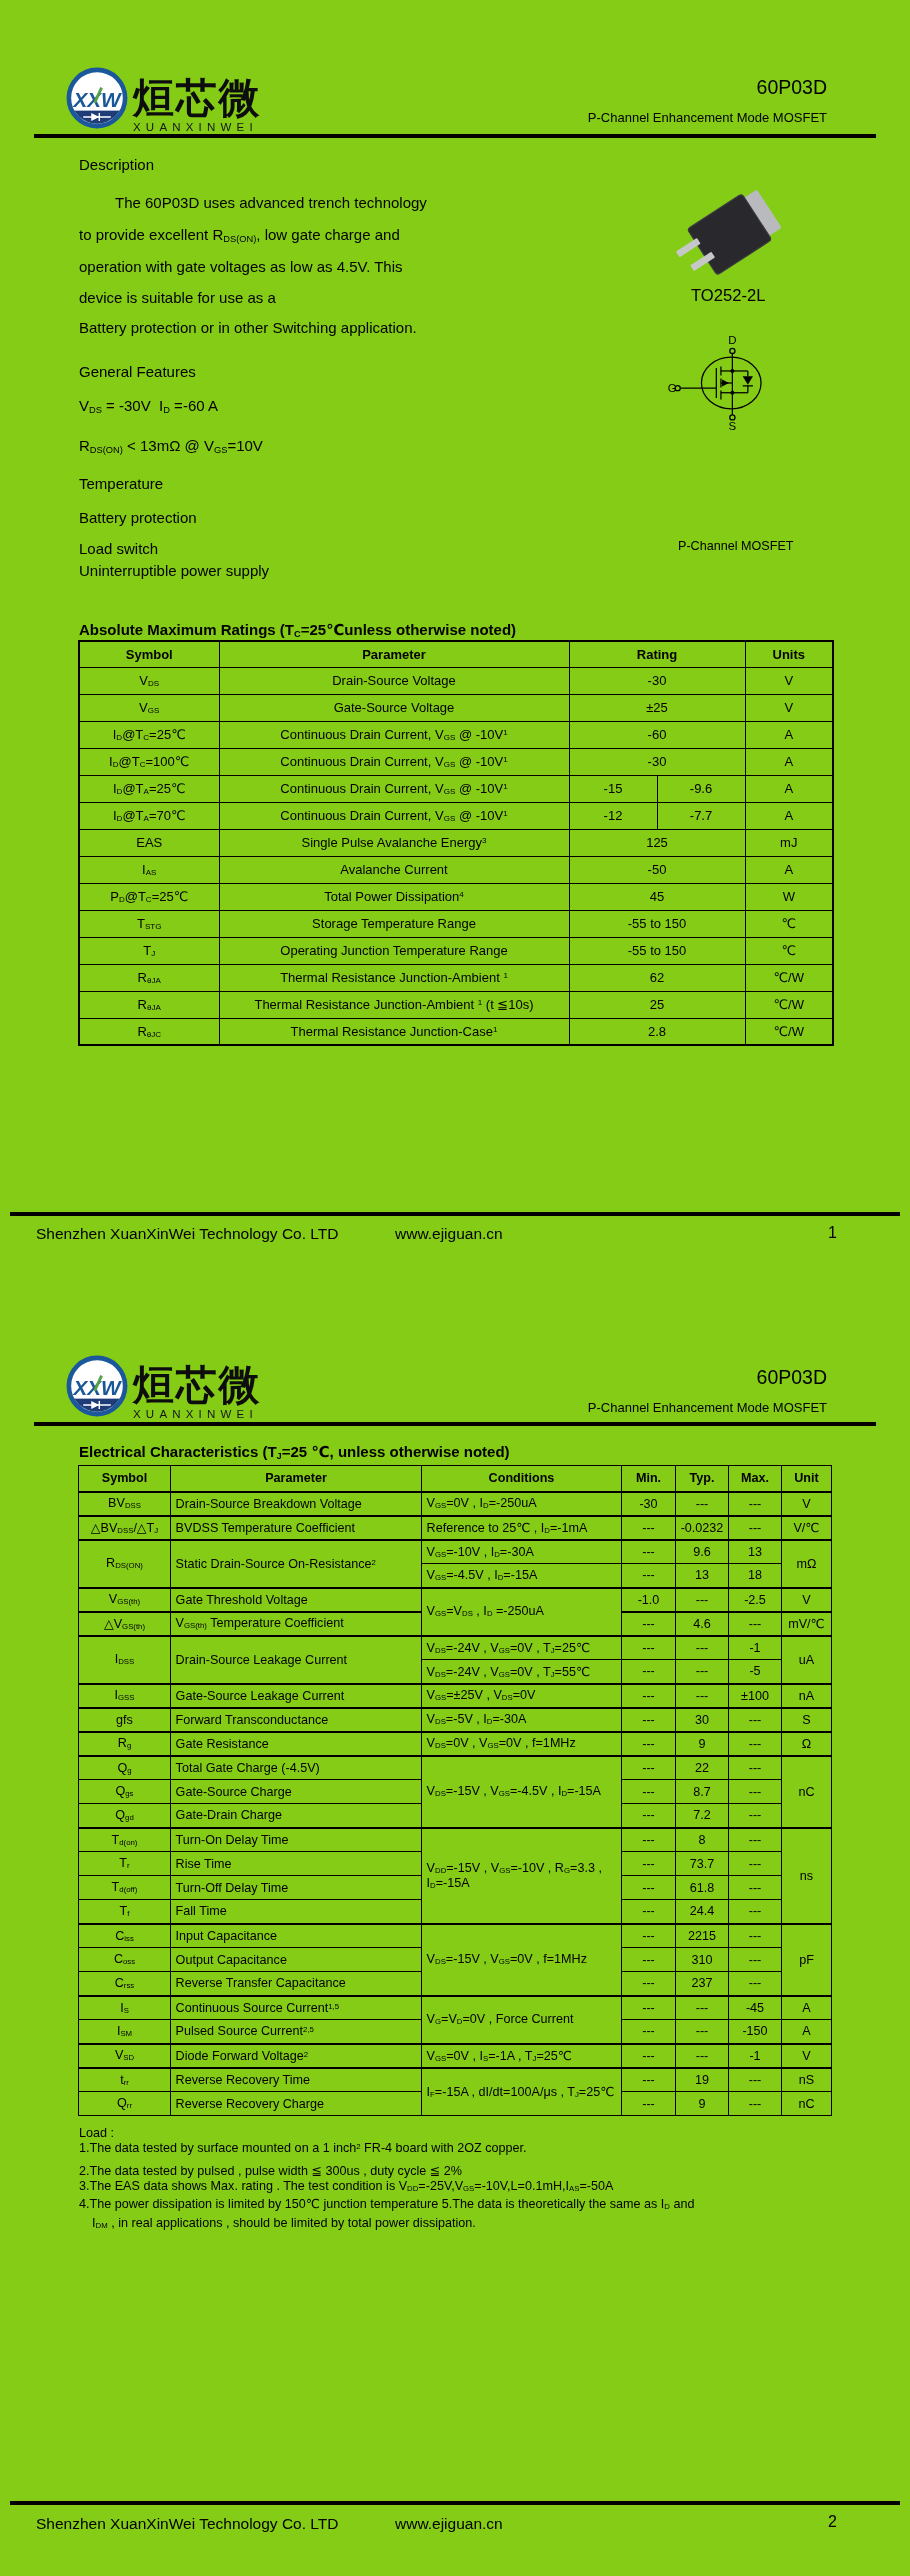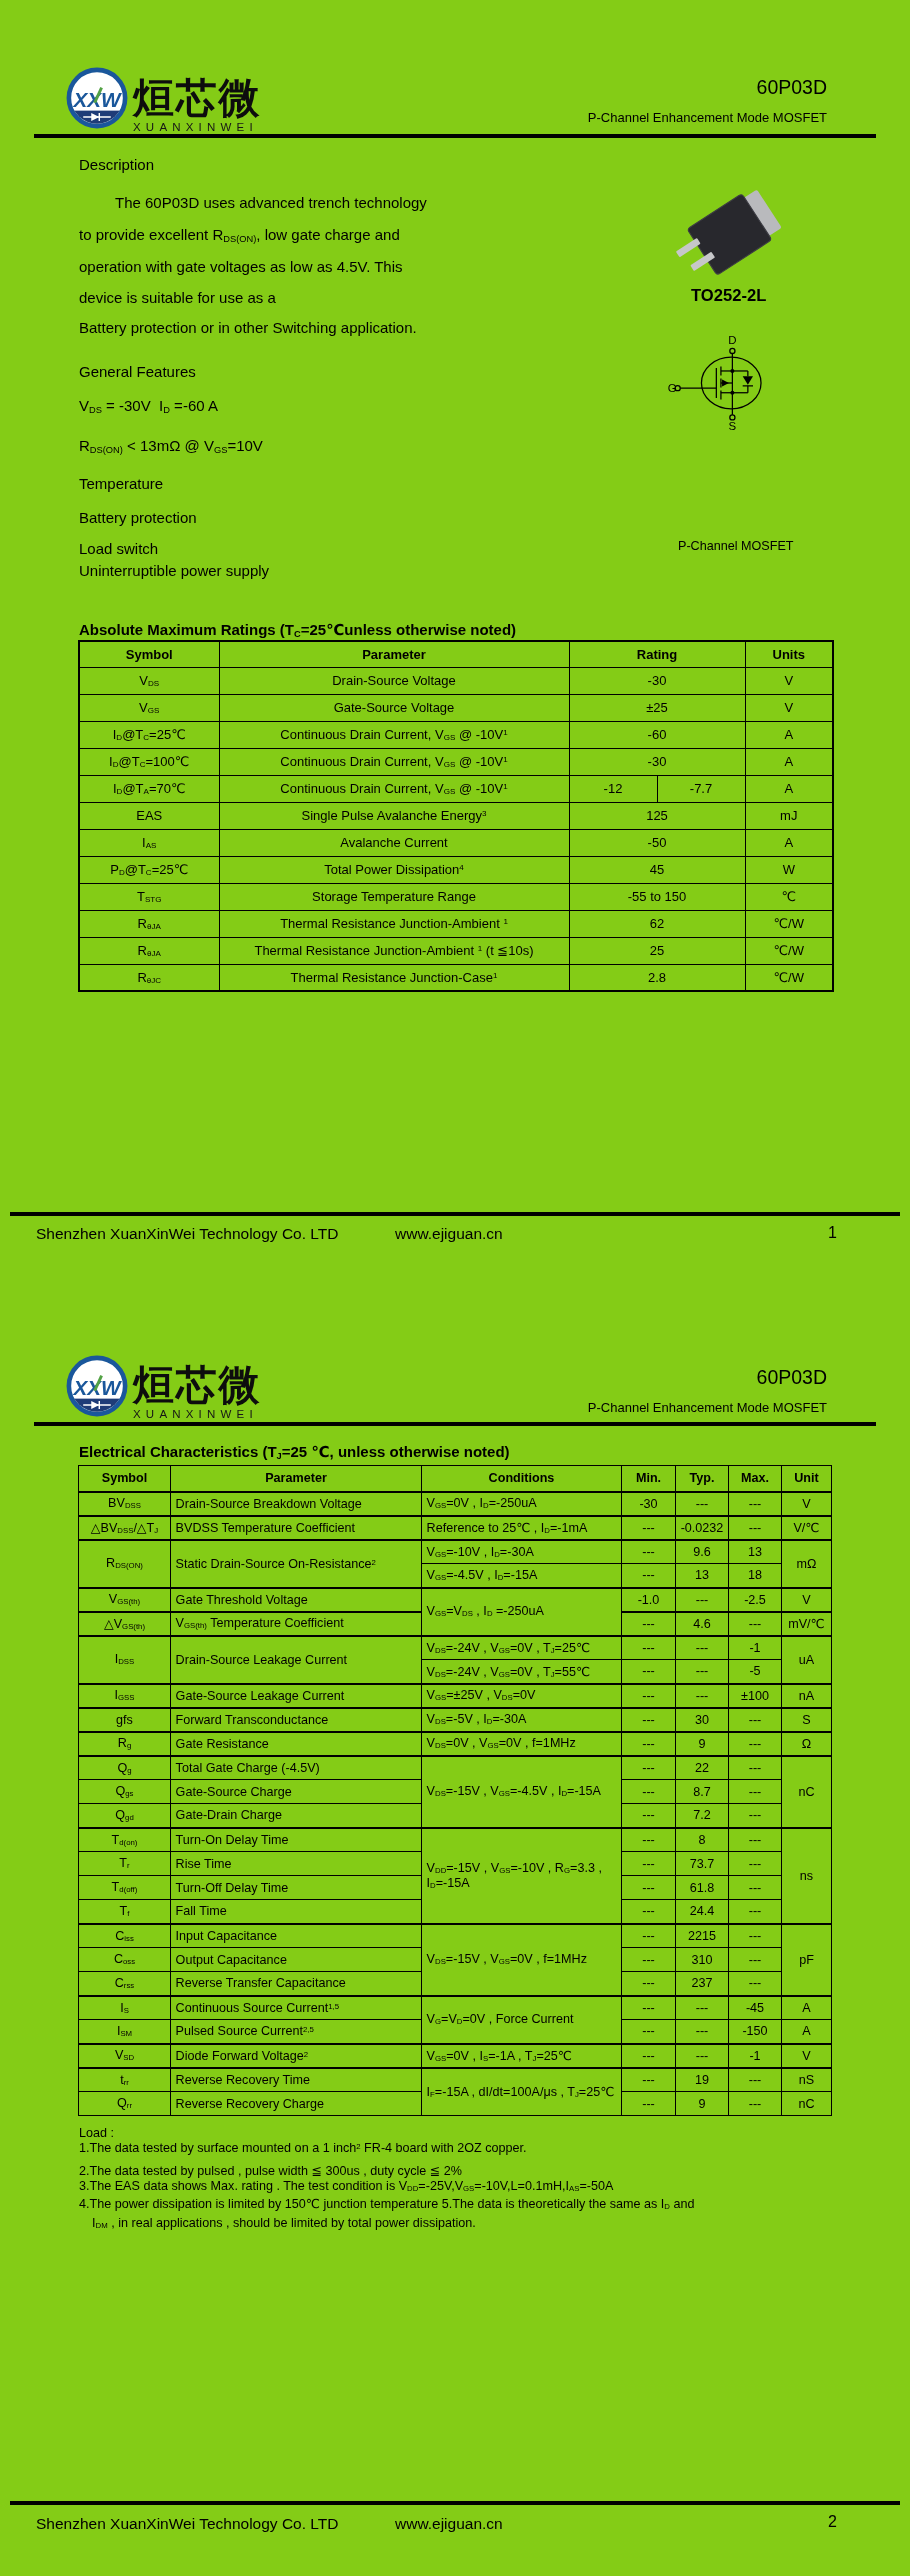--- a/index.html
+++ b/index.html
@@ -17,21 +17,21 @@
   .tblk{position:absolute;text-align:right}
   .part{font-size:19.5px;line-height:20.7px;font-weight:400}
   .subtl{font-size:13px;margin-top:12.6px}
   .sec{position:absolute;font-size:15px;font-weight:400}
   .bline{position:absolute;font-size:15px;white-space:pre}
   .tbl-title{position:absolute;font-size:15px;font-weight:700}
   .nline{position:absolute;font-size:12.6px;white-space:pre}
   .foot{position:absolute;font-size:15.5px;white-space:pre}
   .pagenum{position:absolute;font-size:16px}
   .caption{position:absolute;font-size:12.6px}
-  .pkg-label{position:absolute;font-size:16.6px;font-weight:700}
+  .pkg-label{position:absolute;font-size:16.6px;font-weight:400}
   sub{font-size:0.62em;vertical-align:-0.18em}
   sup{font-size:0.62em;vertical-align:0.45em}
   .tbl{position:absolute}
   .tbl table{border-collapse:collapse;table-layout:fixed;width:100%}
   .amr{width:754px}
   .amr table{border:2.3px solid #000}
   .amr td,.amr th{border:1.7px solid #000;font-size:13px;text-align:center;padding:1.1px 5.7px;overflow:hidden}
   .amr tr{height:27px}
   .amr tr.head{height:26px}
   .ec{width:754px}
@@ -172,20 +172,27 @@
               <td colspan="2">-60</td>
               <td>A</td>
             </tr>
             <tr>
               <td>I<sub>D</sub>@T<sub>C</sub>=100℃</td>
               <td>Continuous Drain Current, V<sub>GS</sub> @ -10V<sup>1</sup></td>
               <td colspan="2">-30</td>
               <td>A</td>
             </tr>
             <tr>
+              <td>I<sub>D</sub>@T<sub>A</sub>=25℃</td>
+              <td>Continuous Drain Current, V<sub>GS</sub> @ -10V<sup>1</sup></td>
+              <td>-15</td>
+              <td>-9.6</td>
+              <td>A</td>
+            </tr>
+            <tr>
               <td>I<sub>D</sub>@T<sub>A</sub>=70℃</td>
               <td>Continuous Drain Current, V<sub>GS</sub> @ -10V<sup>1</sup></td>
               <td>-12</td>
               <td>-7.7</td>
               <td>A</td>
             </tr>
             <tr>
               <td>EAS</td>
               <td>Single Pulse Avalanche Energy<sup>3</sup></td>
               <td colspan="2">125</td>
@@ -199,20 +206,26 @@
             </tr>
             <tr>
               <td>P<sub>D</sub>@T<sub>C</sub>=25℃</td>
               <td>Total Power Dissipation<sup>4</sup></td>
               <td colspan="2">45</td>
               <td>W</td>
             </tr>
             <tr>
               <td>T<sub>STG</sub></td>
               <td>Storage Temperature Range</td>
+              <td colspan="2">-55 to 150</td>
+              <td>℃</td>
+            </tr>
+            <tr>
+              <td>T<sub>J</sub></td>
+              <td>Operating Junction Temperature Range</td>
               <td colspan="2">-55 to 150</td>
               <td>℃</td>
             </tr>
             <tr>
               <td>R<sub>θJA</sub></td>
               <td>Thermal Resistance Junction-Ambient <sup>1</sup></td>
               <td colspan="2">62</td>
               <td>℃/W</td>
             </tr>
             <tr>

